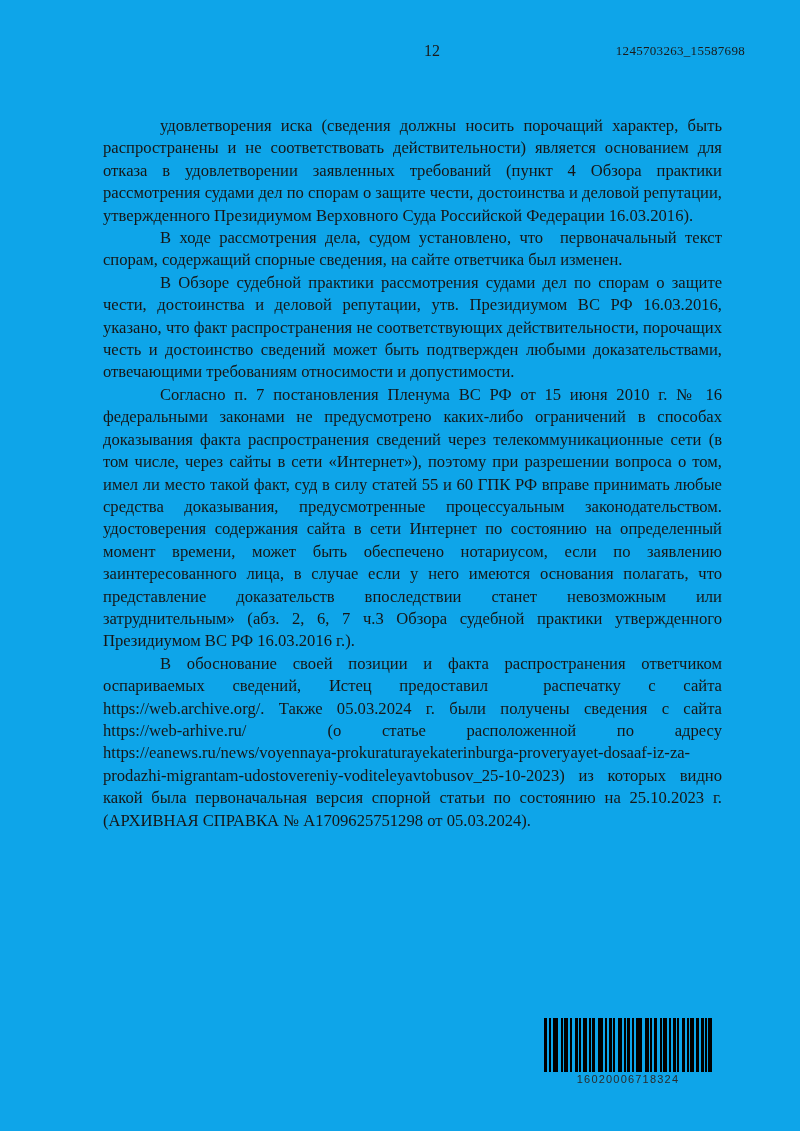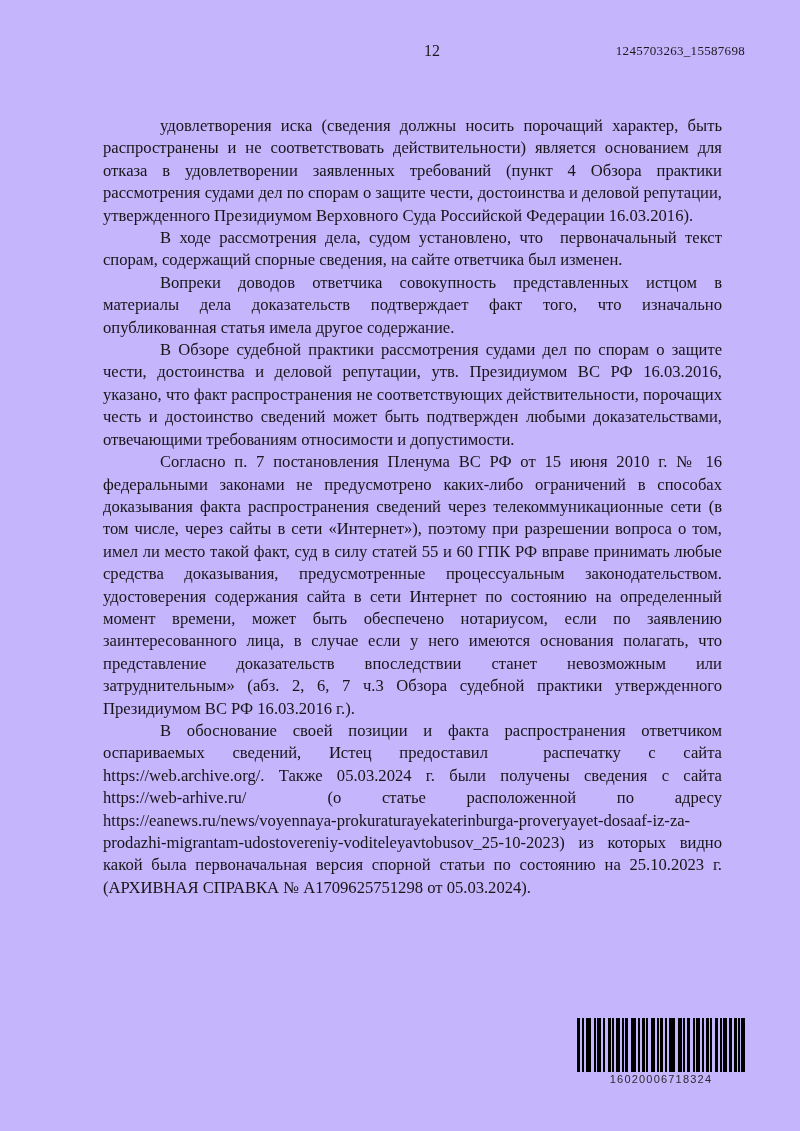--- a/index.html
+++ b/index.html
@@ -5,21 +5,21 @@
   html, body {
     margin: 0;
     padding: 0;
     background: #e8e8e8;
   }
   .page {
     position: relative;
     width: 800px;
     height: 1131px;
     margin: 0 auto;
-    background: #c4b5fd;
+    background: #0ea5e9;
     color: #121212;
     font-family: "Liberation Serif", "DejaVu Serif", serif;
     overflow: hidden;
   }
   .page-number {
     position: absolute;
     top: 42px;
     left: 424px;
     font-size: 16px;
     color: #1a1a1a;
@@ -46,21 +46,21 @@
   }
   .body-text p {
     margin: 0;
     padding: 0;
     text-indent: 57px;
     white-space: pre-wrap;
     overflow-wrap: break-word;
   }
   .barcode {
     position: absolute;
-    left: 577px;
+    left: 544px;
     top: 1018px;
     width: 168px;
     text-align: center;
   }
   .barcode-bars {
     display: block;
     width: 168px;
     height: 54px;
   }
   .barcode-number {
@@ -78,21 +78,20 @@
 
 <div class="page">
 
   <div class="page-number">12</div>
 
   <div class="doc-id">1245703263_15587698</div>
 
   <div class="body-text">
     <p>удовлетворения иска (сведения должны носить порочащий характер, быть распространены и не соответствовать действительности) является основанием для отказа в удовлетворении заявленных требований (пункт 4 Обзора практики рассмотрения судами дел по спорам о защите чести, достоинства и деловой репутации, утвержденного Президиумом Верховного Суда Российской Федерации 16.03.2016).</p>
     <p>В ходе рассмотрения дела, судом установлено, что  первоначальный текст спорам, содержащий спорные сведения, на сайте ответчика был изменен.</p>
-    <p>Вопреки доводов ответчика совокупность представленных истцом в материалы дела доказательств подтверждает факт того, что изначально опубликованная статья имела другое содержание.</p>
     <p>В Обзоре судебной практики рассмотрения судами дел по спорам о защите чести, достоинства и деловой репутации, утв. Президиумом ВС РФ 16.03.2016,   указано, что факт распространения не соответствующих действительности, порочащих честь и достоинство сведений может быть подтвержден любыми доказательствами, отвечающими требованиям относимости и допустимости.</p>
     <p>Согласно п. 7 постановления Пленума ВС РФ от 15 июня 2010 г. № 16 федеральными законами не предусмотрено каких-либо ограничений в способах доказывания факта распространения сведений через телекоммуникационные сети (в том числе, через сайты в сети «Интернет»), поэтому при разрешении вопроса о том, имел ли место такой факт, суд в силу статей 55 и 60 ГПК РФ вправе принимать любые средства доказывания, предусмотренные процессуальным законодательством. удостоверения содержания сайта в сети Интернет по состоянию на определенный момент времени, может быть обеспечено нотариусом, если по заявлению заинтересованного лица, в случае если у него имеются основания полагать, что представление доказательств впоследствии станет невозможным или затруднительным» (абз. 2, 6, 7 ч.3 Обзора судебной практики утвержденного Президиумом ВС РФ 16.03.2016 г.).</p>
     <p>В обоснование своей позиции и факта распространения ответчиком оспариваемых сведений, Истец предоставил  распечатку с сайта https://web.archive.org/. Также 05.03.2024 г. были получены сведения с сайта https://web-arhive.ru/  (о статье расположенной по адресу https://eanews.ru/news/voyennaya-prokuraturayekaterinburga-proveryayet-dosaaf-iz-za-prodazhi-migrantam-udostovereniy-voditeleyavtobusov_25-10-2023) из которых видно какой была первоначальная версия спорной статьи по состоянию на 25.10.2023 г. (АРХИВНАЯ СПРАВКА № А1709625751298 от 05.03.2024).</p>
   </div>
 
   <div class="barcode">
     <svg class="barcode-bars" viewBox="0 0 168 54" xmlns="http://www.w3.org/2000/svg" aria-hidden="true">
       <g fill="#000000">
         <rect x="0" y="0" width="3" height="54"></rect>
         <rect x="5" y="0" width="2" height="54"></rect>

